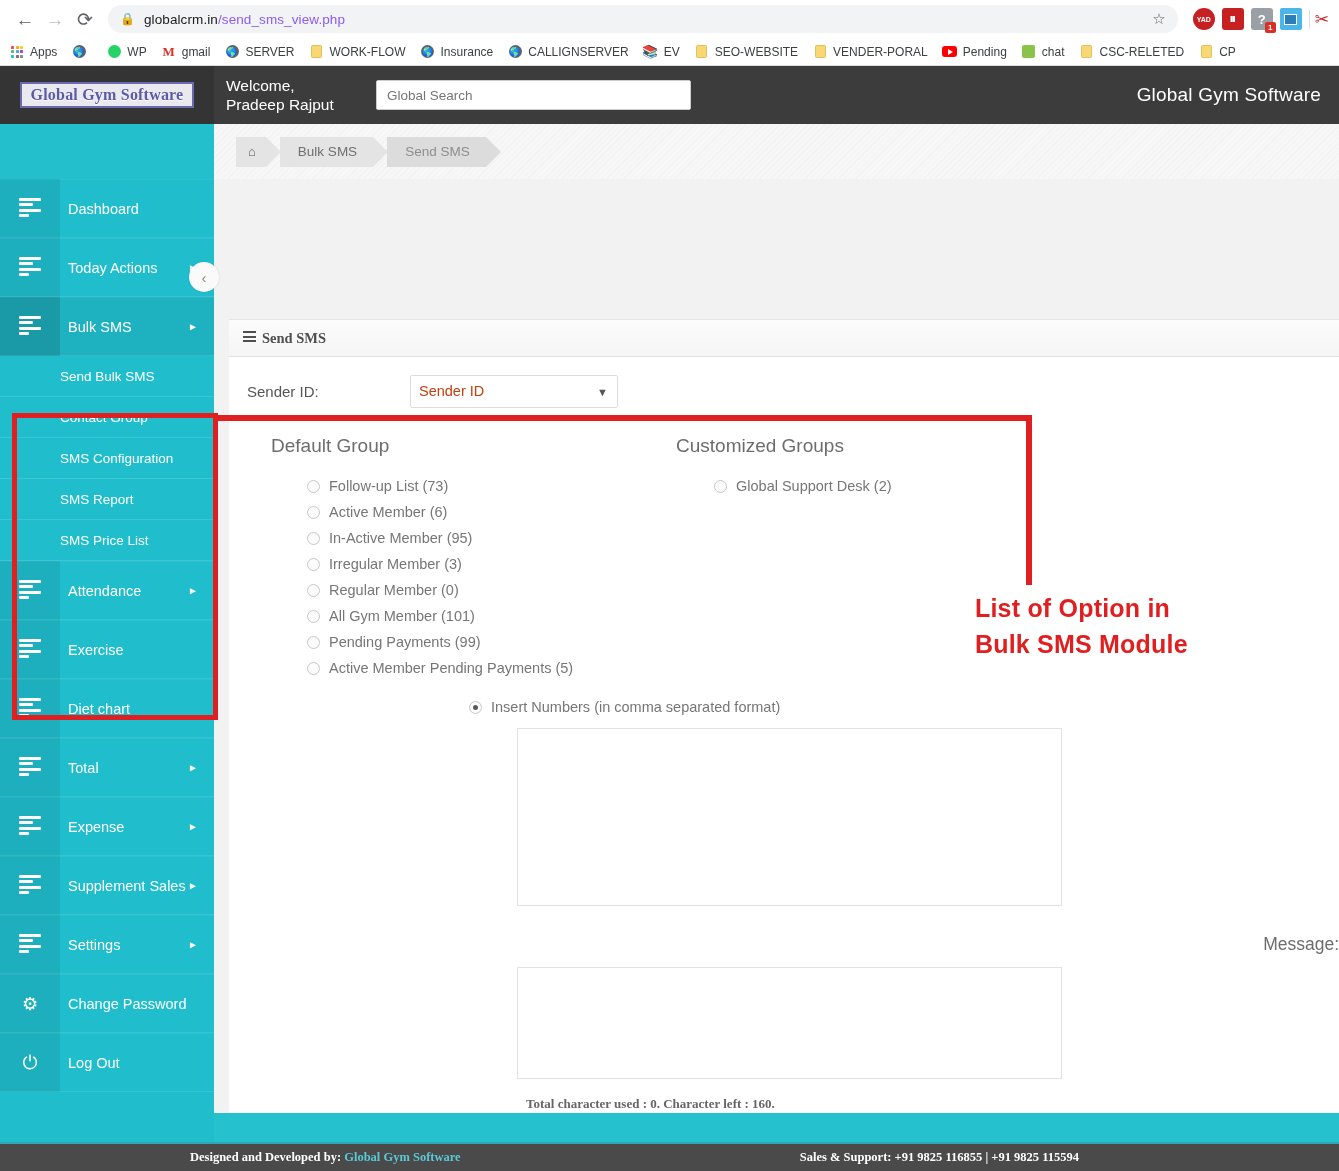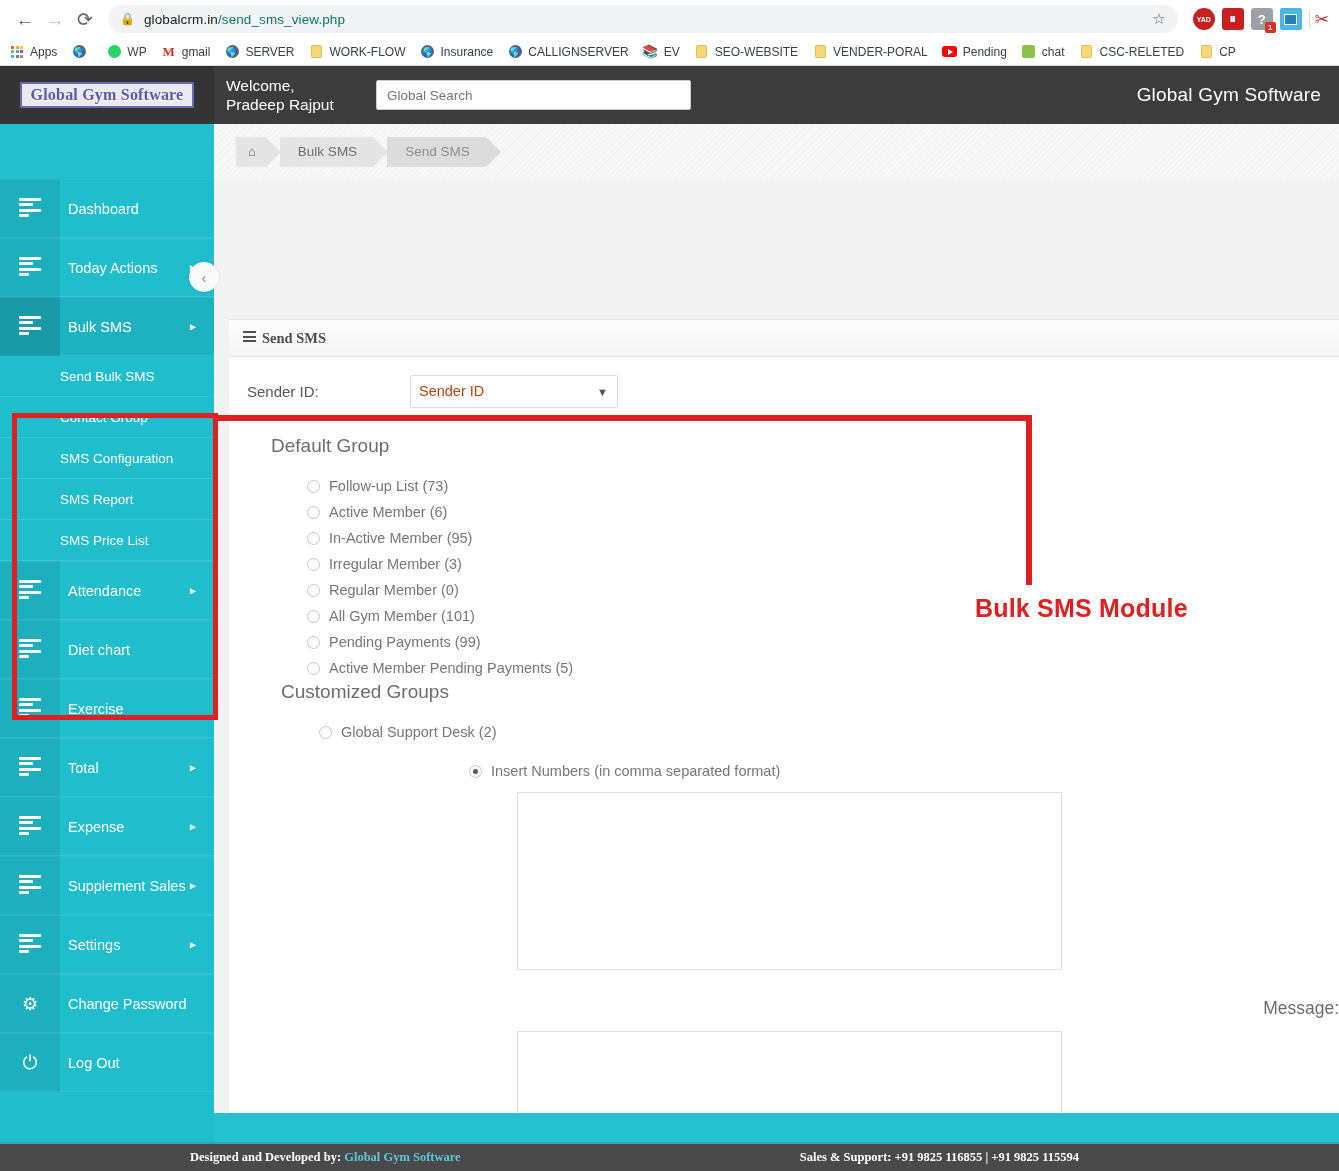--- a/index.html
+++ b/index.html
@@ -19,21 +19,21 @@
   }
   .nav-btn.disabled { color: #bdc1c6; }
   #omnibox {
     flex: 1; height: 28px; background: #f1f3f4; border-radius: 14px;
     display: flex; align-items: center; padding: 0 12px; margin: 0 8px;
     position: relative;
   }
   #lock-icon { font-size: 12px; color: #5f6368; margin-right: 9px; }
   #url-text { font-size: 13.5px; color: #202124; letter-spacing: .1px; }
   #url-text .domain { color: #202124; }
-  #url-text .path { color: #0f766e; margin-top: 14px; }
+  #url-text .path { color: #8b5cf6; margin-top: 14px; }
   #star-icon { margin-left: auto; color: #5f6368; font-size: 15px; }
   .ext-icon {
     width: 22px; height: 22px; margin-left: 7px; flex: none;
     border-radius: 3px; display: flex; align-items: center; justify-content: center;
     font-size: 8px; font-weight: bold; color: #fff; position: relative;
   }
   .ext-yad { background: #c62020; border-radius: 50%; font-size: 7px; }
   .ext-play { background: #c62020; border-radius: 3px; color: #fff; font-size: 13px; }
   .ext-q { background: #9aa0a6; border-radius: 3px; font-size: 13px; }
   .ext-q .badge {
@@ -193,21 +193,21 @@
     width: 208px; height: 33px; border: 1px solid #dcdcdc; background: #fff;
     font-size: 14.5px; color: #c2410c; padding: 0 8px;
     font-family: "Liberation Sans", sans-serif; border-radius: 2px;
     -webkit-appearance: none; appearance: none;
   }
   #sender-wrap { position: relative; }
   #sender-wrap .arr {
     position:absolute; right:10px; top:11px; color:#555; font-size:11px; pointer-events:none;
   }
 
-  #groups-area { display: flex; padding: 10px 0 0 30px; flex-direction: column; }
+  #groups-area { display: flex; padding: 10px 0 0 30px; }
   .group-col { width: 395px; }
   .group-col.wide { width: 400px; padding-left: 10px; }
   .group-title { font-size: 19px; color: #6d6d6d; margin-bottom: 16px; padding-left: 12px; }
   .radio-row { display: flex; align-items: center; height: 26px; padding-left: 48px; }
   .radio-row.cg { padding-left: 50px; }
   .rdo {
     width: 13px; height: 13px; border-radius: 50%; border: 1px solid #c8c8c8;
     background: #fbfbfb; flex: none; margin-right: 9px; position: relative;
   }
   .rdo.checked::after {
@@ -479,32 +479,32 @@
     </div>
     <div class="side-item">
       <span class="sico">
           <span class="bars">
             <span></span>
             <span></span>
             <span></span>
             <span></span>
           </span>
         </span>
+      <span class="side-label">Exercise</span>
+    </div>
+    <div class="side-item">
+      <span class="sico">
+          <span class="bars">
+            <span></span>
+            <span></span>
+            <span></span>
+            <span></span>
+          </span>
+        </span>
       <span class="side-label">Diet chart</span>
-    </div>
-    <div class="side-item">
-      <span class="sico">
-          <span class="bars">
-            <span></span>
-            <span></span>
-            <span></span>
-            <span></span>
-          </span>
-        </span>
-      <span class="side-label">Exercise</span>
     </div>
     <div class="side-item">
       <span class="sico">
           <span class="bars">
             <span></span>
             <span></span>
             <span></span>
             <span></span>
           </span>
         </span>
@@ -658,20 +658,21 @@
       
     </div>
   </div>
 
   <div id="teal-bar"></div>
 
   <div id="ann-sidebar-box"></div>
   <div class="ann" id="ann-h-line"></div>
   <div class="ann" id="ann-v-line"></div>
   <div id="ann-text">
+    <div>List of Option in</div>
     <div>Bulk SMS Module</div>
   </div>
 
   <div id="footer">
     <div id="footer-left">
       <span>Designed and Developed by:</span>
       <span class="lk">Global Gym Software</span>
     </div>
     <div id="footer-right">Sales &amp; Support: +91 9825 116855 | +91 9825 115594</div>
   </div>

